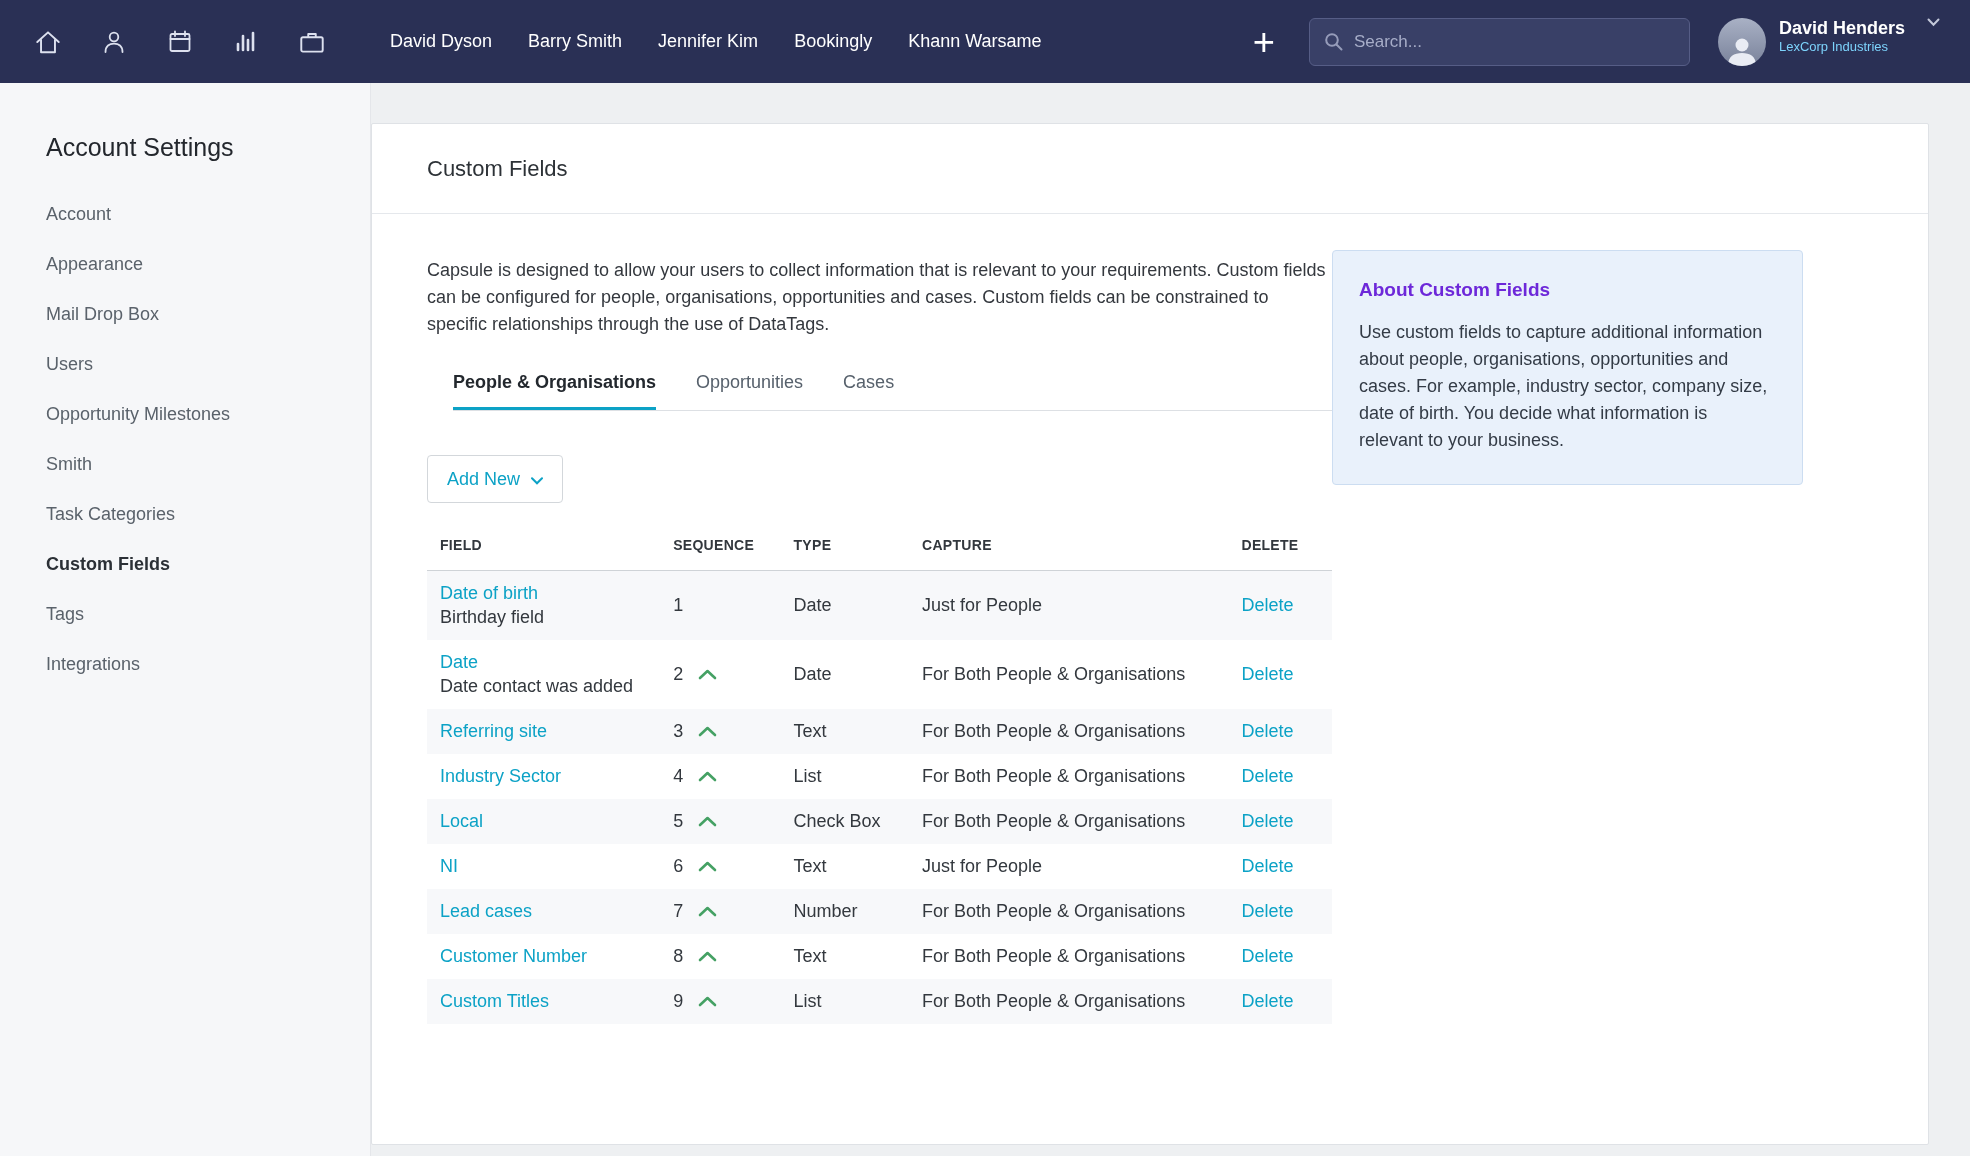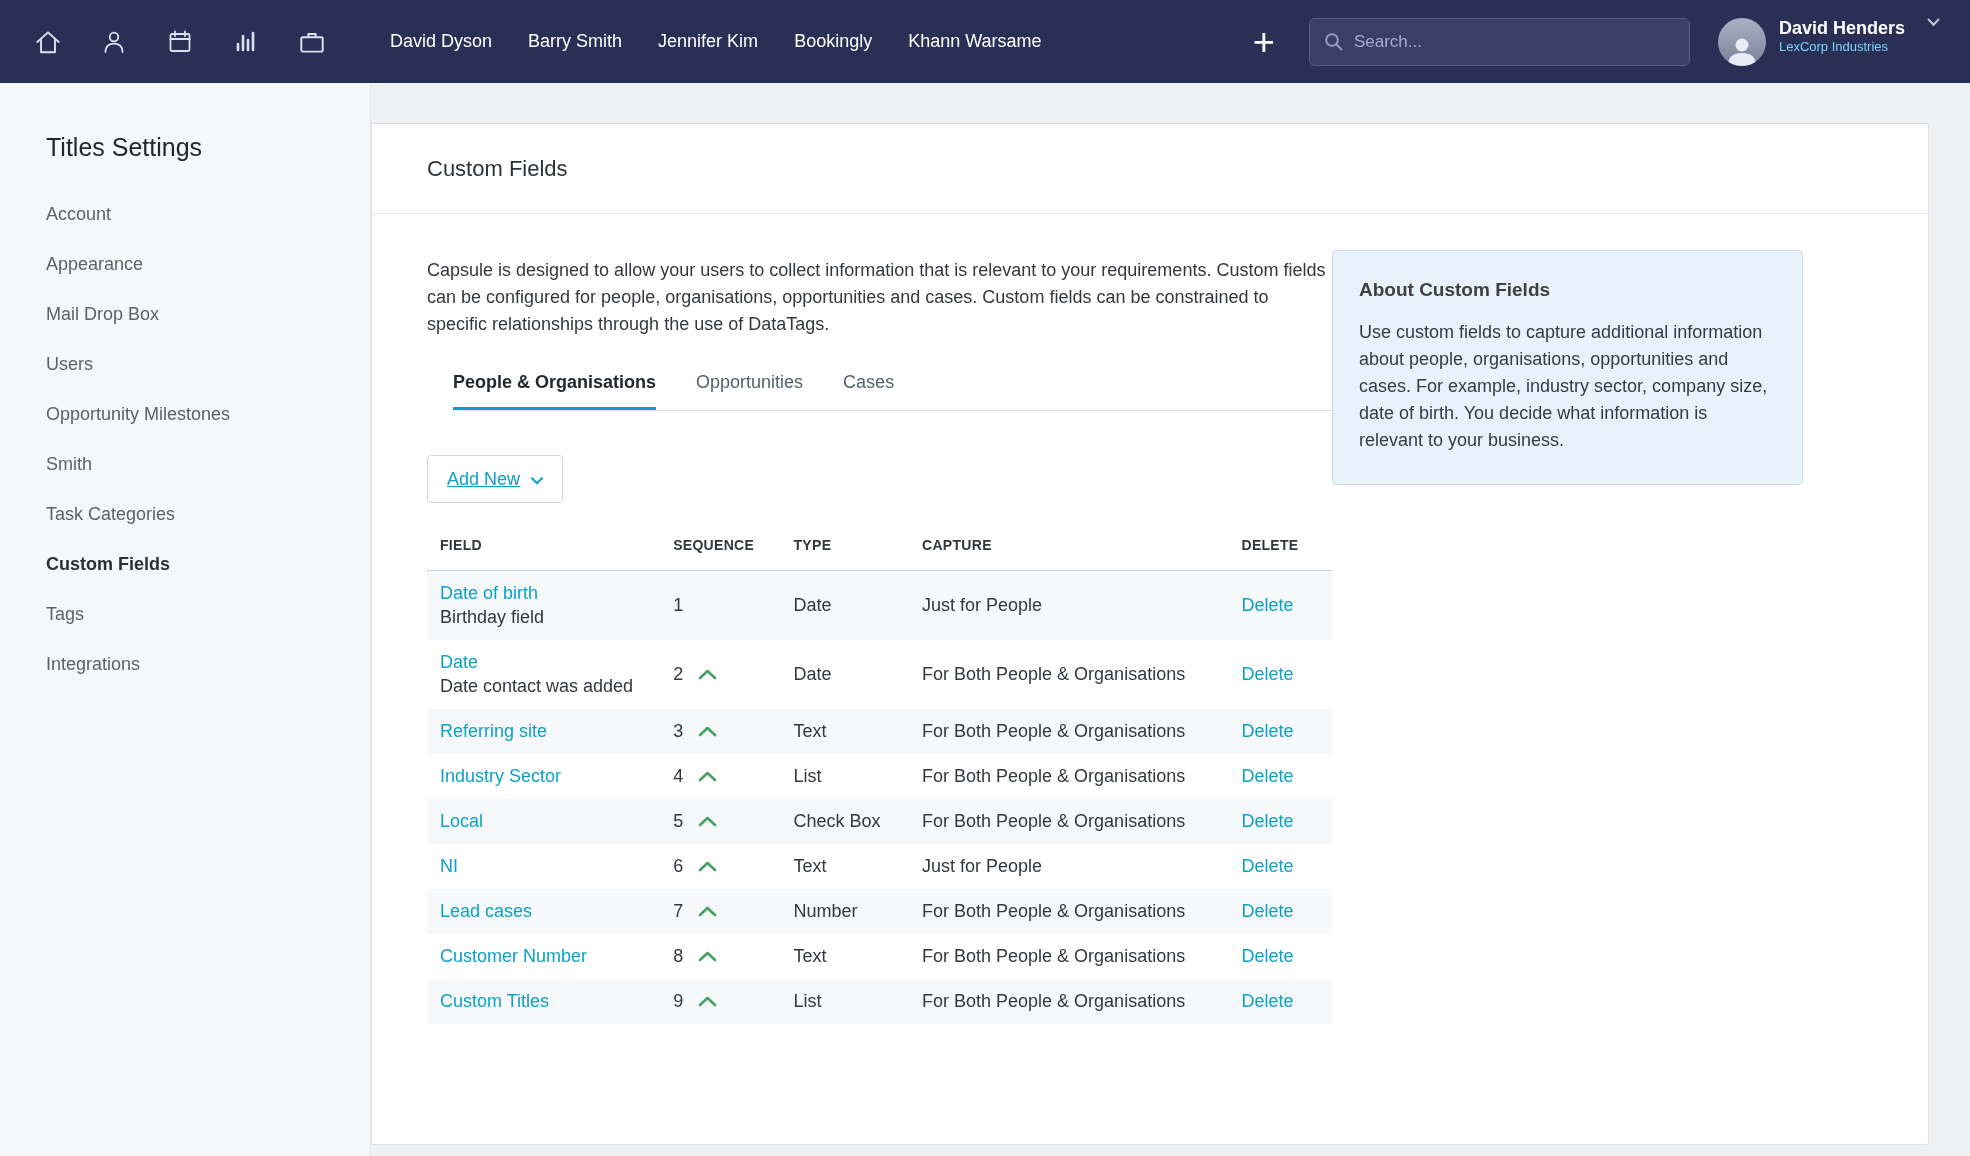--- a/index.html
+++ b/index.html
@@ -49,41 +49,41 @@
 
   
   .intro { font-size:18px; line-height:27px; color:#34383e; }
   .tabs { margin-top:34px; display:flex; gap:40px; border-bottom:1px solid #dde0e4;margin-left:26px; }
   .tab { font-size:18px; color:#57616c; padding-bottom:14px; border-bottom:3px solid transparent; }
   .tab.active { color:#23282e; font-weight:700; border-bottom-color:#0ca2c6; }
 
   
   .add-new { margin-top:44px; height:48px; display:inline-flex; align-items:center; gap:11px;
     padding:0 19px; background:#fff; border:1px solid #d3d7db; border-radius:4px;
-    color:#0ca2c6; font-size:18px; font-family:inherit;text-decoration:underline; }
+    color:#0ca2c6; font-size:18px; font-family:inherit; }
 
   
   .table { margin-top:34px; }
   .thead, .trow { display:grid; grid-template-columns:27.2% 13.3% 14.2% 35.3% 10%; }
   .thead { padding-bottom:17px; border-bottom:1px solid #cfd3d7; }
   .th { font-size:14px; font-weight:700; color:#32373d; letter-spacing:0.3px; }
   .th:first-child, .td:first-child { padding-left:13px; }
   .trow { align-items:center; padding:12px 0; }
   .trow:nth-child(odd) { background:#f7f8fa; }
   .td { font-size:18px; color:#33383e; line-height:21px; }
   .field-link { color:#0ca2c6; font-size:18px; line-height:21px; display:inline-block; }
   .field-desc { margin-top:3px; color:#33383e; }
   .seq-cell { display:flex; align-items:center; gap:15px; }
   .chev-up { display:flex; align-items:center; }
   .delete-link { color:#0ca2c6; font-size:18px; }
 
   
   .about { width:471px; flex:none; align-self:flex-start; margin-top:-7px;
     background:#e9f1fb; border:1px solid #ccddf1; border-radius:4px; padding:28px 26px 30px; }
-  .about h3 { font-size:19px; font-weight:700; color:#404040; }
+  .about h3 { font-size:19px; font-weight:700; color:#6d28d9; }
   .about p { margin-top:18px; font-size:18px; line-height:27px; color:#333b46; }
 </style>
 </head>
 <body>
 
 <header class="navbar" data-interactable="false">
   <div class="nav-icons" data-interactable="false">
     <span class="icon-btn" data-interactable="true">
       <svg width="30" height="28" viewBox="0 0 28 26" fill="none" stroke="#dde1ef" stroke-width="1.8" stroke-linecap="round" stroke-linejoin="round">
           <path d="M4 13 L14 4 L24 13"></path>
@@ -154,21 +154,21 @@
         <svg width="13" height="9" viewBox="0 0 13 9" fill="none" stroke="#c3c8d9" stroke-width="2" stroke-linecap="round">
             <path d="M1.5 1.5 L6.5 6.8 L11.5 1.5"></path>
           </svg>
       </span>
     </div>
   </div>
 </header>
 
 <div class="content" data-interactable="false">
   <aside class="sidebar" data-interactable="false">
-    <div class="side-title" data-interactable="false">Titles Settings</div>
+    <div class="side-title" data-interactable="false">Account Settings</div>
     <nav class="side-nav" data-interactable="false">
         <div class="side-item" data-interactable="true">Account</div>
         <div class="side-item" data-interactable="true">Appearance</div>
         <div class="side-item" data-interactable="true">Mail Drop Box</div>
         <div class="side-item" data-interactable="true">Users</div>
         <div class="side-item" data-interactable="true">Opportunity Milestones</div>
         <div class="side-item" data-interactable="true">Smith</div>
         <div class="side-item" data-interactable="true">Task Categories</div>
         <div class="side-item active" data-interactable="true">Custom Fields</div>
         <div class="side-item" data-interactable="true">Tags</div>

